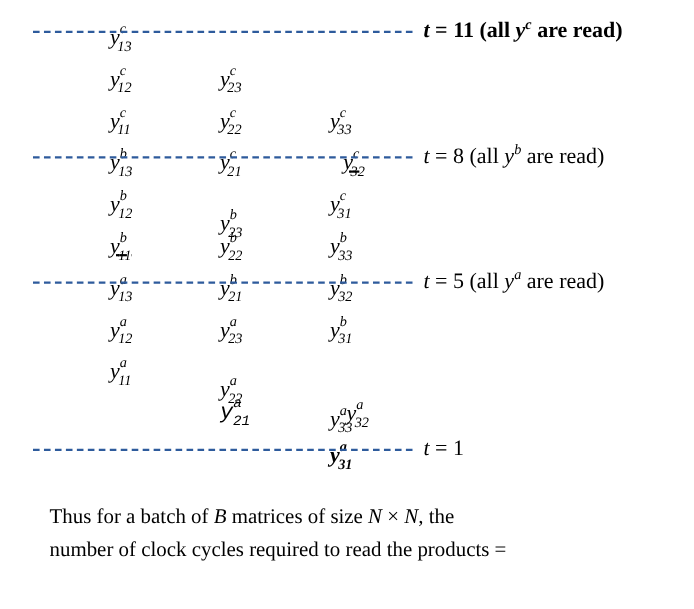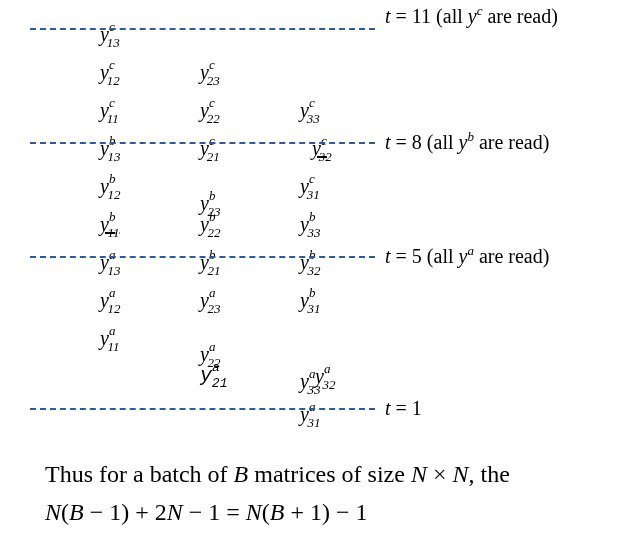--- a/index.html
+++ b/index.html
@@ -55,21 +55,21 @@
       font-style: normal;
     }
     .annot .it { font-style: italic; }
     .annot .sup2 { font-size: 13px; position: relative; top: -8px; }
     .formula-block {
       position: absolute;
       top: 455px;
       left: 45px;
       width: 560px;
       font-style: normal;
-      font-size: 24px;
+      font-size: 19px;
       line-height: 1.6;
     }
     .formula-block .it { font-style: italic; }
   </style>
 </head>
 <body>
 
 <div class="diagram-area">
 
   <div class="col col1">
@@ -88,46 +88,46 @@
       <div class="cell" style="position: absolute; top: 304px; left: 0px; margin-top: 16px;"><span>y</span><span class="sup">a</span><span class="sub">22</span></div>
       <div class="cell" style="position: absolute; top: 266px; left: 0px;"><span>y</span><span class="sup">a</span><span class="sub">23</span></div>
       <div class="cell" style="position: absolute; top: 228px; left: 0px;"><span>y</span><span class="sup">b</span><span class="sub">21</span></div>
       <div class="cell" style="position: absolute; top: 190px; left: 0px;"><span>y</span><span class="sup">b</span><span class="sub">22</span></div>
       <div class="cell" style="position: absolute; top: 152px; left: 0px; margin-top: 17px;"><span>y</span><span class="sup">b</span><span class="sub">23</span></div>
       <div class="cell" style="position: absolute; top: 114px; left: 0px;"><span>y</span><span class="sup">c</span><span class="sub">21</span></div>
       <div class="cell" style="position: absolute; top: 76px; left: 0px; font-style: italic;"><span>y</span><span class="sup">c</span><span class="sub">22</span></div>
       <div class="cell" style="position: absolute; top: 38px; left: 0px;"><span>y</span><span class="sup">c</span><span class="sub">23</span></div>
     </div>
   <div class="col col3">
-      <div class="cell" style="position: absolute; top: 380px; left: 0px;"><span>y</span><span class="sup">a</span><span class="sub">31</span></div>
+      <div class="cell" style="position: absolute; top: 380px; left: 0px; font-weight: bold;"><span>y</span><span class="sup">a</span><span class="sub">31</span></div>
       <div class="cell" style="position: absolute; top: 342px; left: 15px;"><span>y</span><span class="sup">a</span><span class="sub">32</span></div>
       <div class="cell" style="position: absolute; top: 304px; left: 0px; margin-top: 43px;"><span>y</span><span class="sup">a</span><span class="sub">33</span></div>
       <div class="cell" style="position: absolute; top: 266px; left: 0px;"><span>y</span><span class="sup">b</span><span class="sub">31</span></div>
       <div class="cell" style="position: absolute; top: 228px; left: 0px;"><span>y</span><span class="sup">b</span><span class="sub">32</span></div>
       <div class="cell" style="position: absolute; top: 190px; left: 0px; text-align: right;"><span>y</span><span class="sup">b</span><span class="sub">33</span></div>
       <div class="cell" style="position: absolute; top: 152px; left: 0px;"><span>y</span><span class="sup">c</span><span class="sub">31</span></div>
       <div class="cell" style="position: absolute; top: 114px; left: 12px; text-decoration: underline;"><span>y</span><span class="sup">c</span><span class="sub">32</span></div>
       <div class="cell" style="position: absolute; top: 76px; left: 0px;"><span>y</span><span class="sup">c</span><span class="sub">33</span></div>
     </div>
 
   <div id="lines-container">
       <div class="hline" style="top: 23px; left: -30px; width: 345px;"></div>
       <div class="hline" style="top: 137px; left: -30px; width: 345px;"></div>
       <div class="hline" style="top: 251px; left: -30px; width: 345px;"></div>
       <div class="hline" style="top: 403px; left: -30px; width: 345px;"></div>
     </div>
   <div id="annot-container">
-      <div class="annot" style="top: 0; left: 325px;"><span class="it">t</span> = 11 (all <span class="it">y</span><span class="it sup2">c</span> are read)</div>
+      <div class="annot" style="top: 12px; left: 325px; font-weight: bold;"><span class="it">t</span> = 11 (all <span class="it">y</span><span class="it sup2">c</span> are read)</div>
       <div class="annot" style="top: 126px; left: 325px;"><span class="it">t</span> = 8 (all <span class="it">y</span><span class="it sup2">b</span> are read)</div>
       <div class="annot" style="top: 240px; left: 325px;"><span class="it">t</span> = 5 (all <span class="it">y</span><span class="it sup2">a</span> are read)</div>
       <div class="annot" style="top: 392px; left: 325px;"><span class="it">t</span> = 1</div>
     </div>
 
 </div>
 
 <div class="formula-block">
   <div>
     <span>Thus for a batch of </span><span class="it">B</span><span> matrices of size </span><span class="it">N</span><span> × </span><span class="it">N</span><span>, the</span>
   </div>
   <div>
-    <span class="it">N</span><span>(</span><span class="it">B</span><span> − 1) + 2</span><span class="it">N</span><span> − 1 = </span><span class="it">N</span><span>(</span><span class="it">B</span><span> + 1) − 1</span>
+    <span>number of clock cycles required to read the products =</span>
   </div>
 </div>
 
 </body></html>

